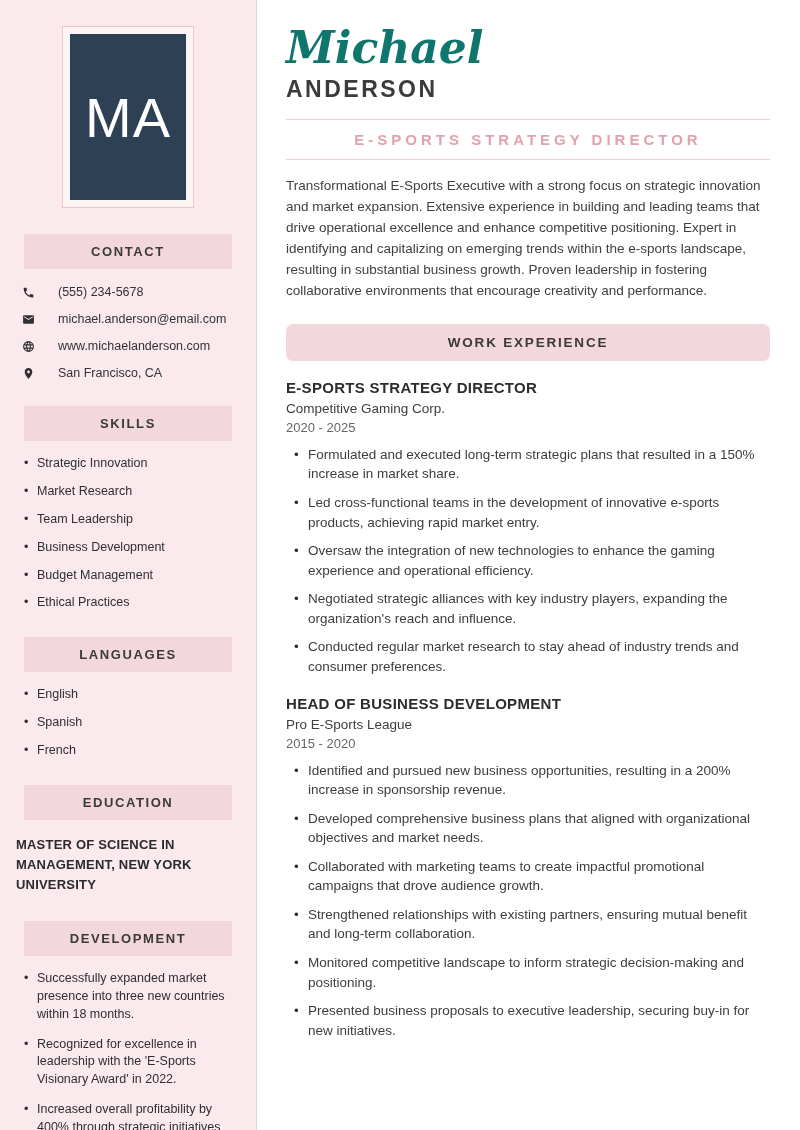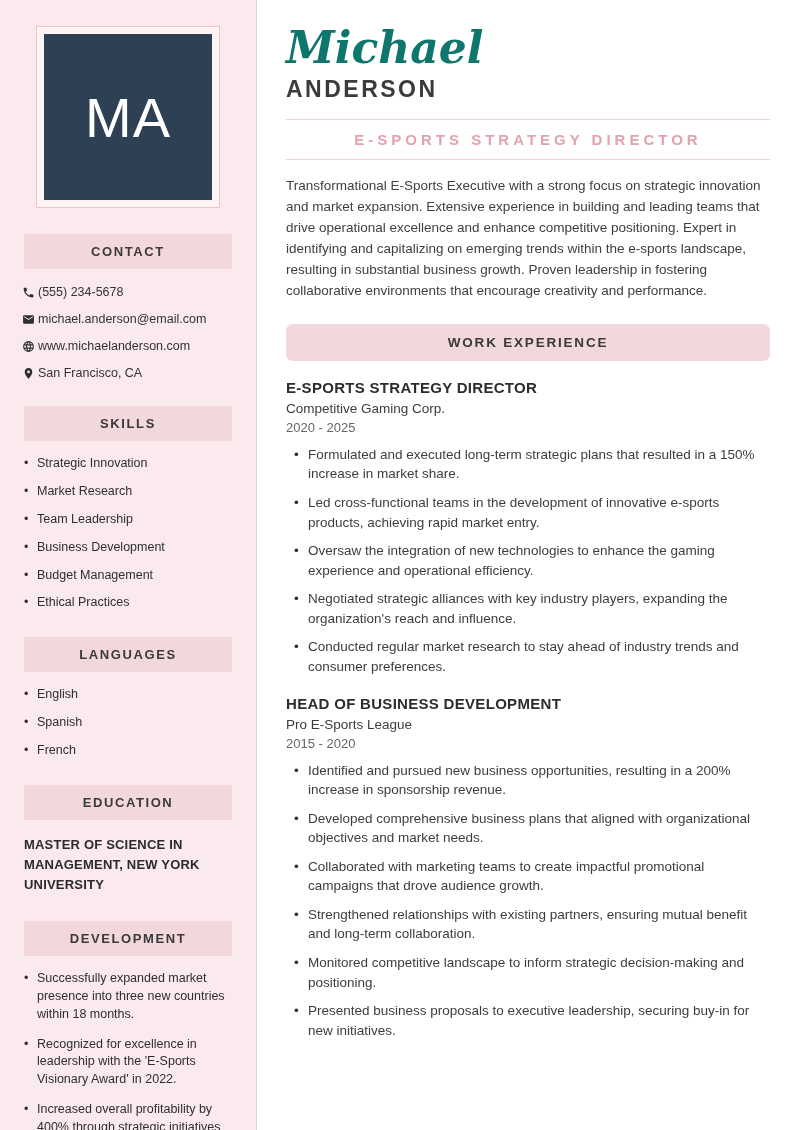--- a/index.html
+++ b/index.html
@@ -12,21 +12,21 @@
   .page { display:flex; width:800px; height:1130px; overflow:hidden; background:#fff; }
 
   
   .sidebar {
     width:257px; flex-shrink:0;
     background:#fae9ed;
     border-right:1px solid #d8d8d8;
     padding-top:12px;
   }
   .avatar-frame {
-    width:184px; margin:14px auto 7px auto;
+    width:132px; margin:14px auto 7px auto;
     border:1px solid #eec3cd;
     background:#fdf4f6;
     padding:7px;
   }
   .avatar-box {
     width:100%; height:166px;
     background:#2e4154;
     display:flex; align-items:center; justify-content:center;
   }
   .avatar-initials {
@@ -36,36 +36,36 @@
   .side-header {
     margin:0 24px;
     background:#f2d7dd;
     text-align:center;
     font-size:13px; font-weight:bold; letter-spacing:1.6px;
     color:#3a3a3a;
     padding:10px 4px;
   }
   .contact-list { list-style:none; padding:16px 14px 0 22px; }
   .contact-item {
-    display:flex; align-items:flex-start; gap:3px;
+    display:flex; align-items:flex-start; gap:23px;
     font-size:12.5px; color:#333;
     margin-bottom:13px;
   }
   .cicon { color:#2f2f2f; display:inline-flex; margin-top:1px; }
   .dot-list { list-style:none; padding:14px 14px 0 24px; }
   .dot-list li {
     position:relative; padding-left:13px;
     font-size:12.5px; color:#2f2f2f;
     margin-bottom:11px; line-height:1.35;
   }
   .dot-list li::before {
     content:"•"; position:absolute; left:0; top:0; color:#2f2f2f;
   }
   .edu-text {
-    padding:15px 18px 0 24px;
+    padding:15px 18px 0 16px;
     font-size:13px; font-weight:bold; color:#2b2b2b;
     line-height:1.55; letter-spacing:0.2px;
   }
   .ach-list { list-style:none; padding:14px 14px 0 24px; }
   .ach-list li {
     position:relative; padding-left:13px;
     font-size:12.5px; color:#2f2f2f;
     margin-bottom:12px; line-height:1.42;
   }
   .ach-list li::before { content:"•"; position:absolute; left:0; top:0; }

